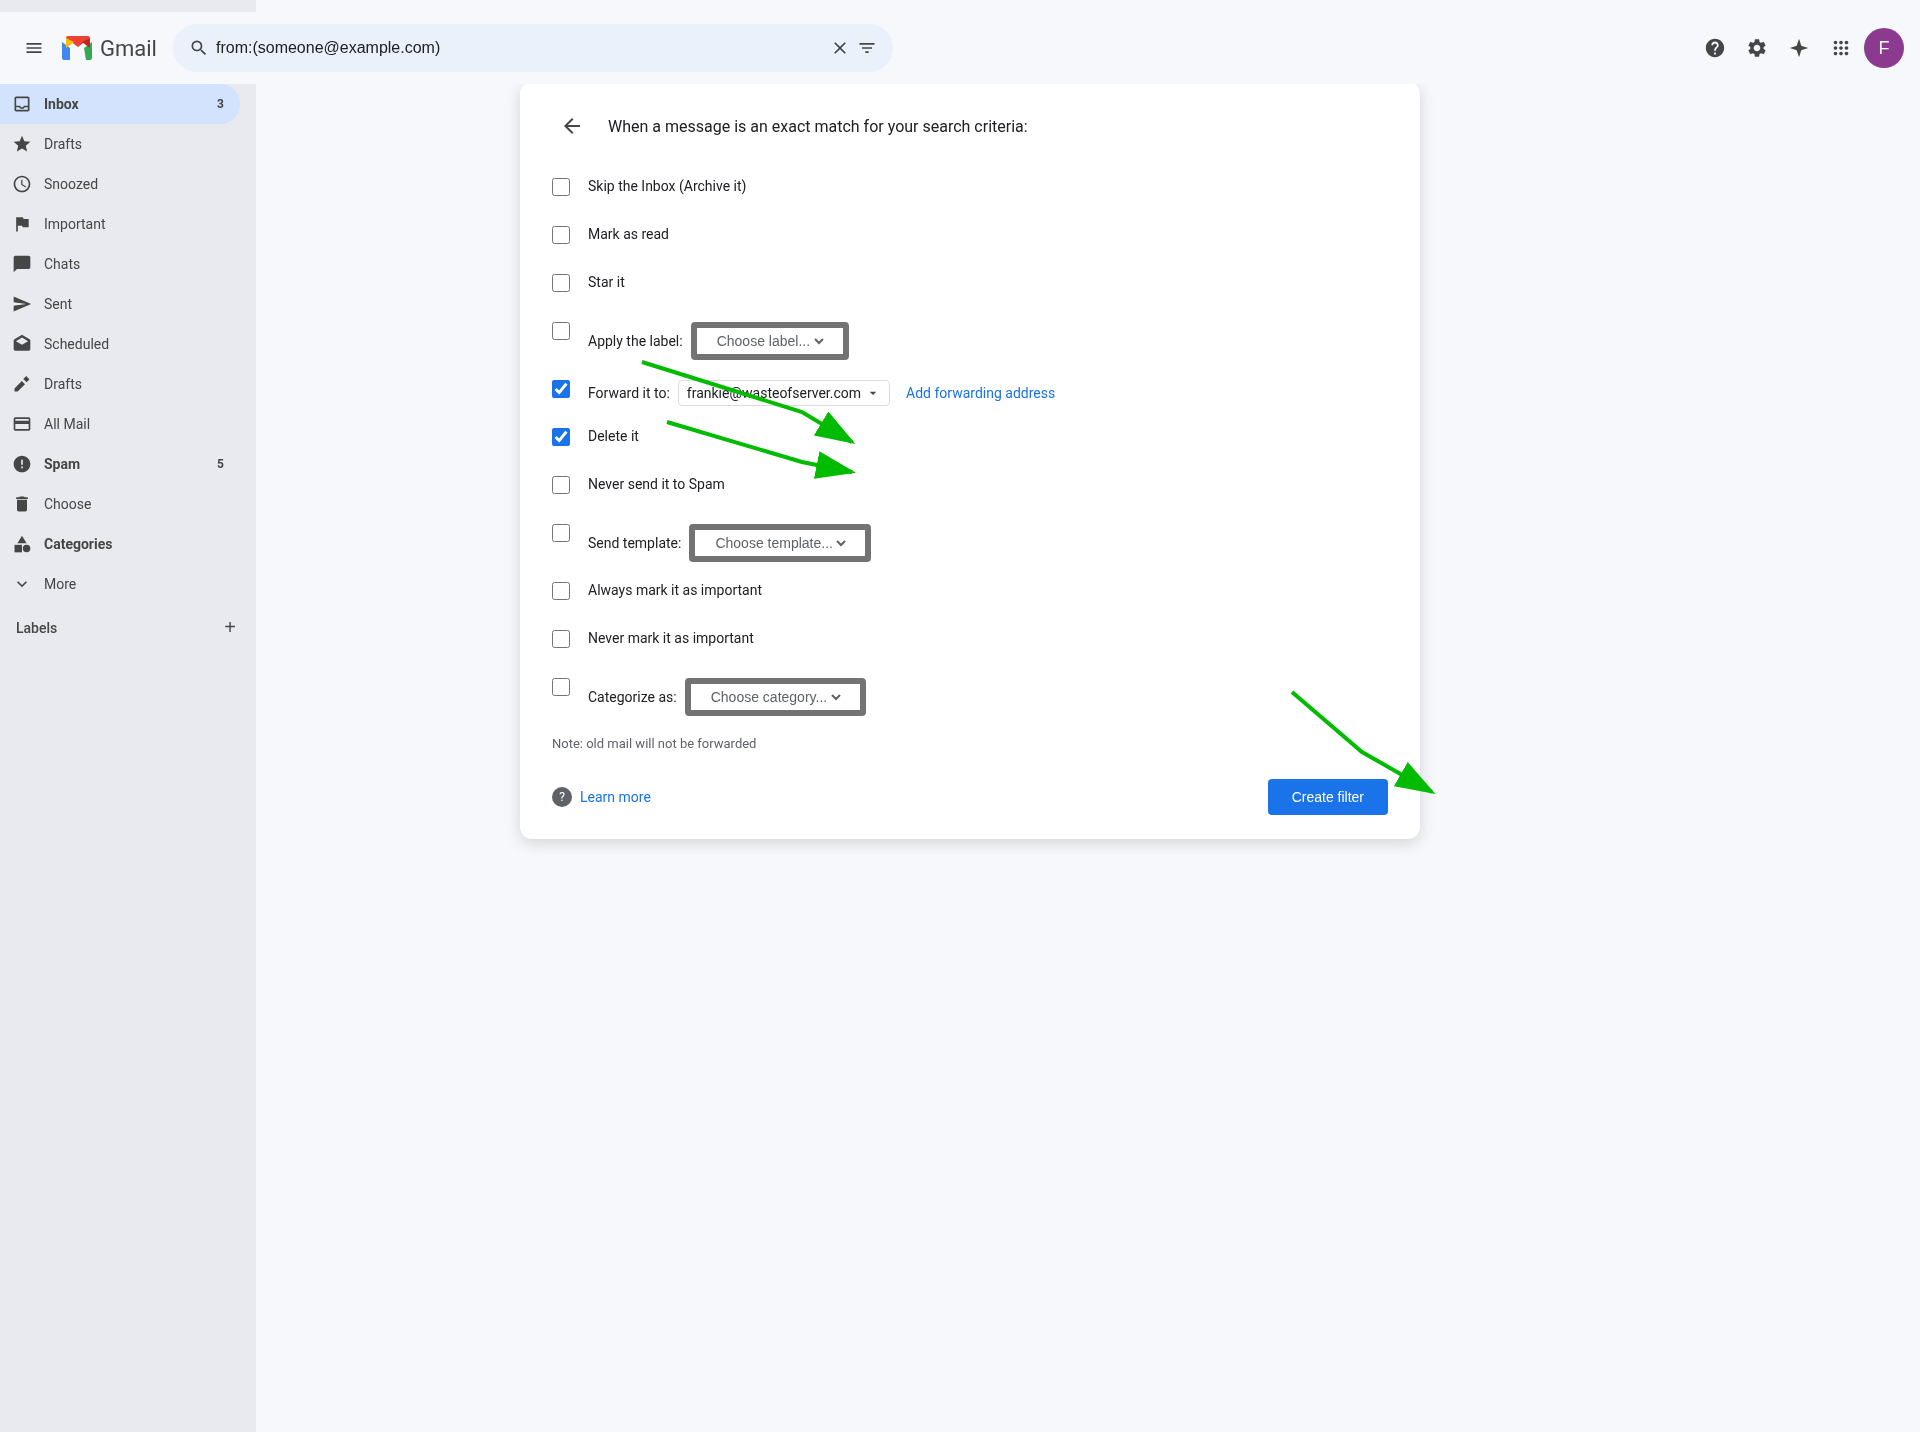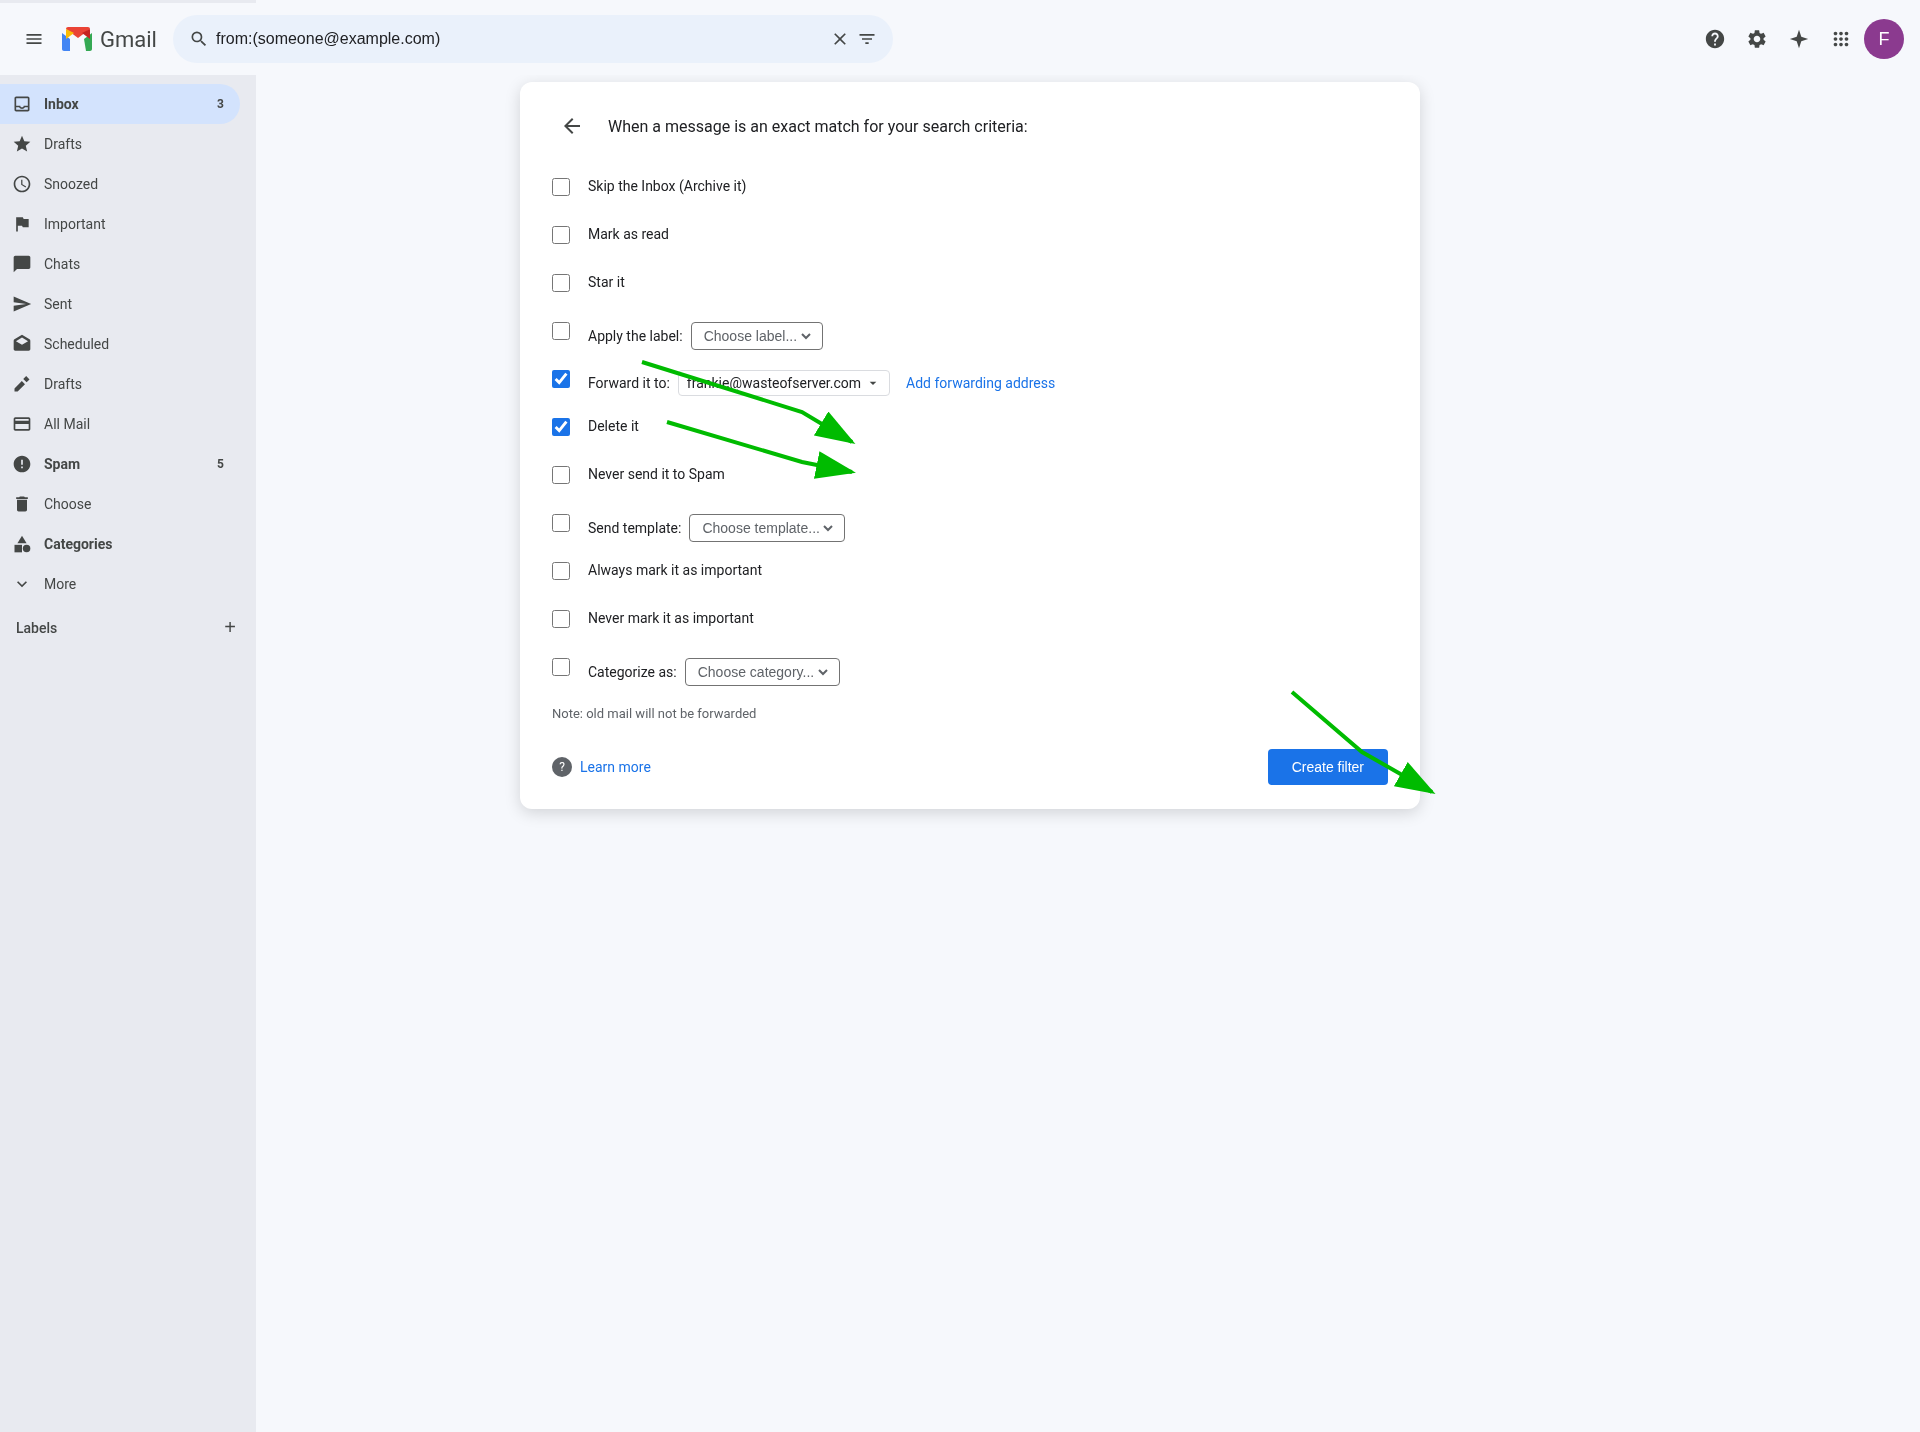--- a/index.html
+++ b/index.html
@@ -67,21 +67,21 @@
       font-size: 20px;
       color: #444746;
       background: none;
       border: none;
       padding: 0 4px;
     }
 
     
     .header {
       position: fixed;
-      top: 3px;
+      top: 12px;
       left: 0;
       right: 0;
       height: 72px;
       background: #f6f8fc;
       display: flex;
       align-items: center;
       padding: 0 16px;
       gap: 8px;
       z-index: 100;
     }
@@ -241,23 +241,23 @@
     .filter-label {
       font-size: 14px;
       color: #202124;
       display: flex;
       align-items: center;
       gap: 8px;
       flex-wrap: wrap;
     }
 
     .dropdown-select {
-      border: 1px solid #737373;
+      border: 6px solid #737373;
       border-radius: 4px;
-      padding: 4px 8px;
+      padding: 4px 16px;
       font-size: 14px;
       color: #202124;
       background: white;
       cursor: pointer;
       display: flex;
       align-items: center;
       gap: 4px;
     }
     .dropdown-select select {
       border: none;

